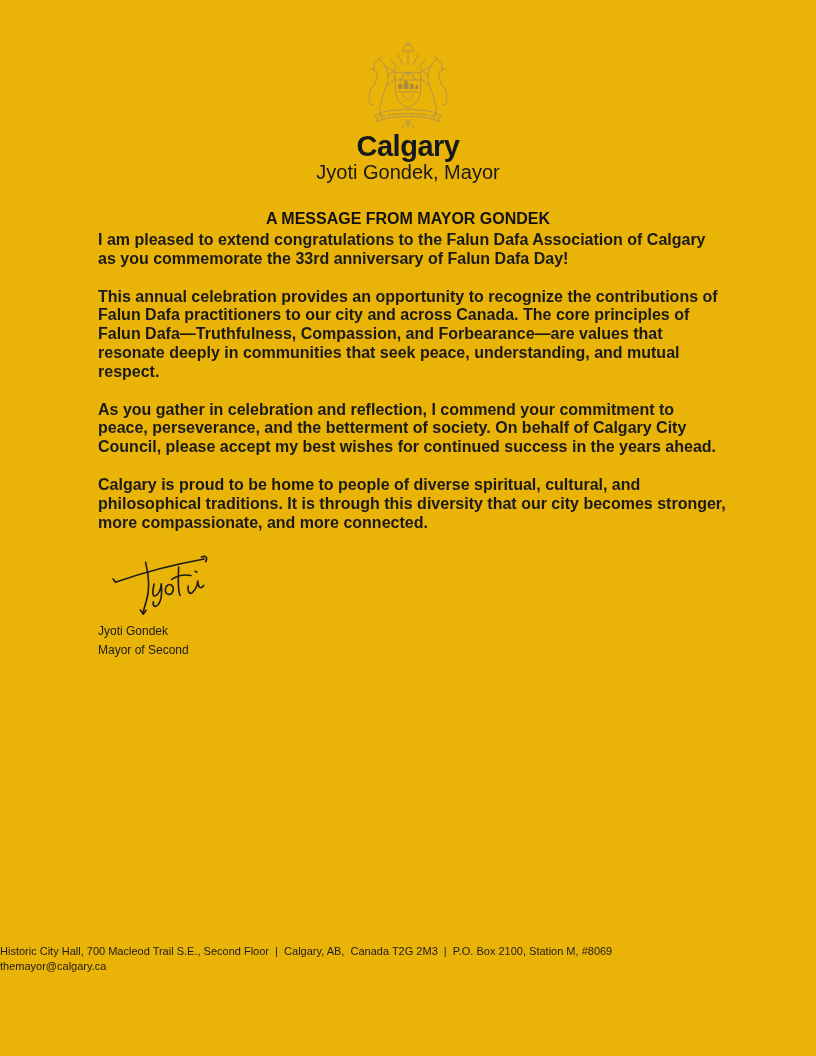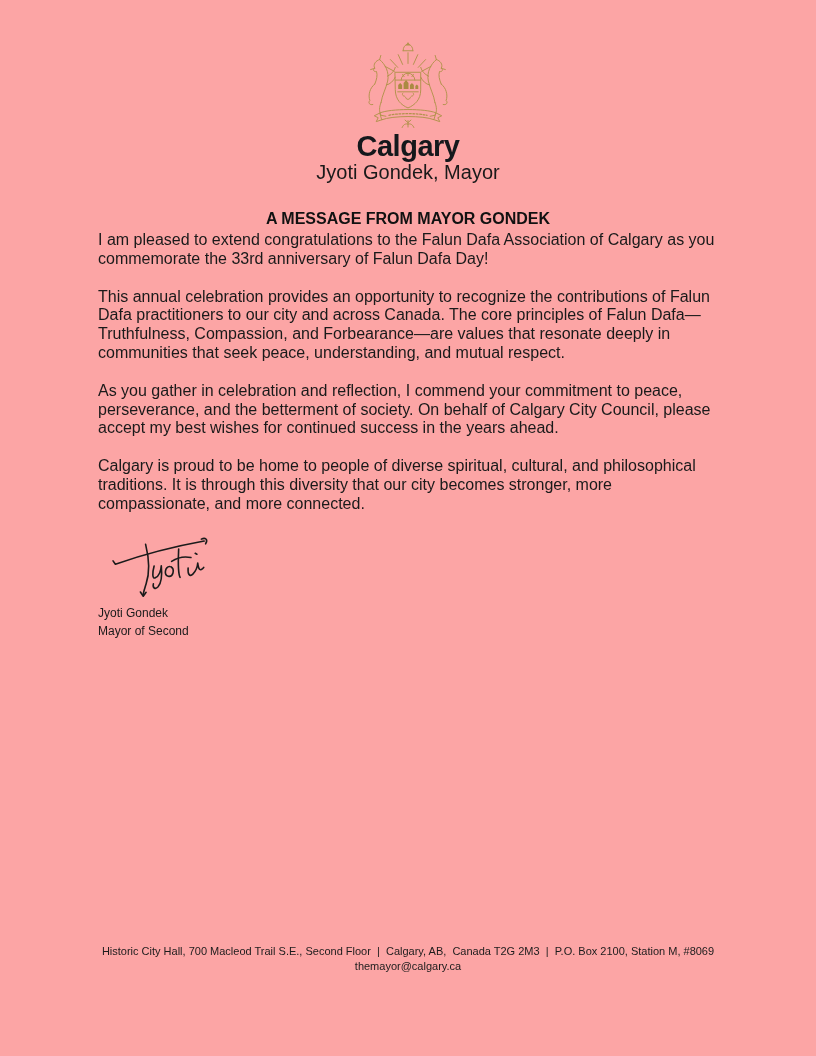--- a/index.html
+++ b/index.html
@@ -5,21 +5,21 @@
   html, body {
     margin: 0;
     padding: 0;
     background: #e8e8e8;
   }
   .page {
     position: relative;
     width: 816px;
     height: 1056px;
     margin: 0 auto;
-    background: #fca5a5;
+    background: #eab308;
     font-family: "Liberation Sans", "DejaVu Sans", sans-serif;
     color: #1a1a1a;
     overflow: hidden;
   }
   .letterhead {
     position: absolute;
     top: 40px;
     left: 0;
     width: 100%;
     text-align: center;
@@ -59,41 +59,42 @@
     position: absolute;
     top: 231px;
     left: 98px;
     width: 628px;
   }
   .body-block p {
     margin: 0 0 19px 0;
     font-size: 16px;
     line-height: 18.8px;
     color: #1a1a1a;
+    font-weight: bold;
   }
   .closing {
     margin-bottom: 0 !important;
   }
   .signature-svg {
     display: block;
     margin: 2px 0 0 12px;
     width: 126px;
     height: 68px;
   }
   .signer {
     margin-top: 3px;
     font-size: 12px;
     line-height: 18.8px;
   }
   .footer {
     position: absolute;
     top: 944px;
     left: 0;
     width: 100%;
-    text-align: center;
+    text-align: left;
     font-size: 11px;
     line-height: 14.5px;
     color: #1c1c1c;
   }
   .footer div {
     white-space: pre;
   }
 </style>
 </head>
 <body>

